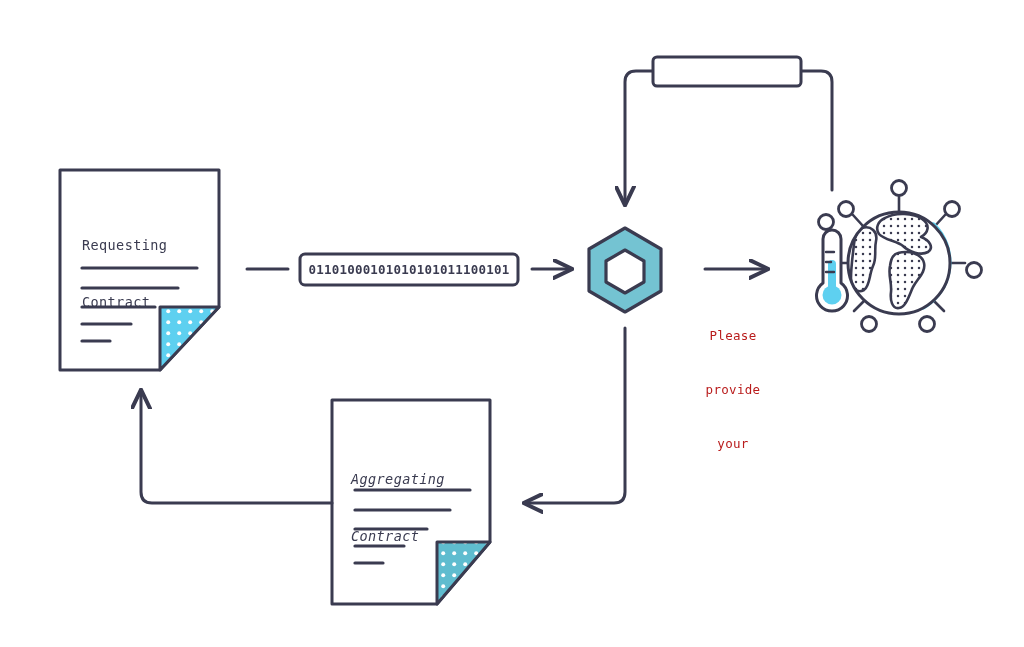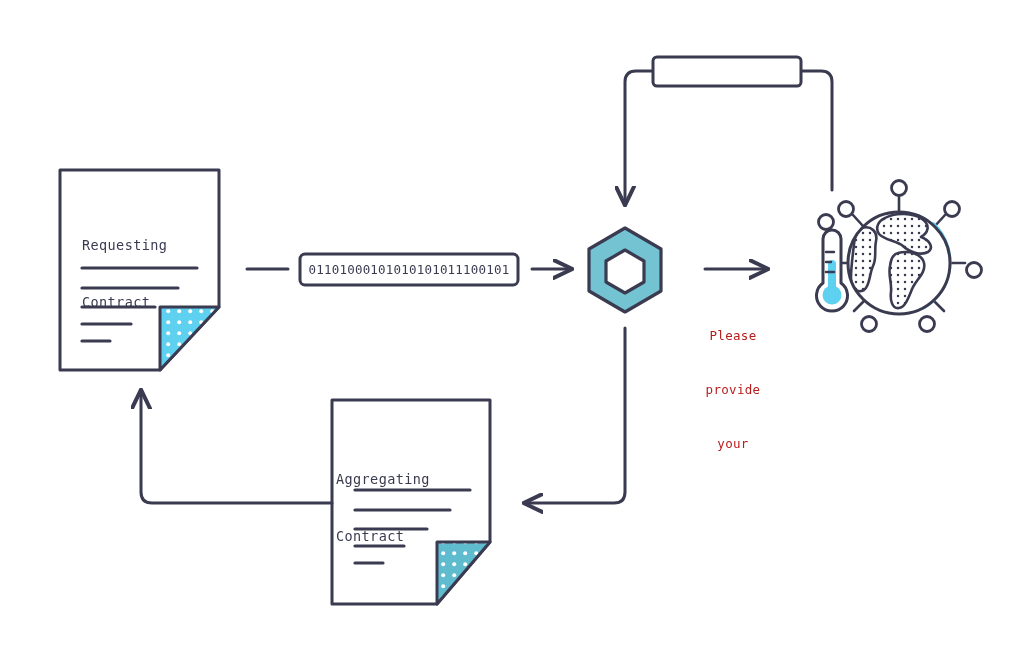--- a/index.html
+++ b/index.html
@@ -21,20 +21,21 @@
   .doc-title {
     font-size: 13.5px;
     line-height: 19px;
     letter-spacing: 0.4px;
     font-weight: 400;
   }
   .binary-text {
     font-size: 12.5px;
     letter-spacing: 0.2px;
     color: #3a3b50;
+    font-weight: bold;
   }
   .box-text {
     font-size: 13px;
     letter-spacing: 0.5px;
     color: #3a3b50;
   }
   .arrow-caption {
     font-size: 12.5px;
     line-height: 18px;
     letter-spacing: 0.3px;
@@ -165,21 +166,21 @@
     <path d="M 625 328 L 625 492 Q 625 503 614 503 L 524 503" fill="none" stroke="#3a3b50" stroke-width="3" stroke-linecap="round" marker-end="url(#arrowhead)"></path>
 
     <path d="M 332 503 L 152 503 Q 141 503 141 492 L 141 390" fill="none" stroke="#3a3b50" stroke-width="3" stroke-linecap="round" marker-end="url(#arrowhead)"></path>
   </svg>
 
   <div class="htm-label doc-title" style="left:82px; top:198px;">
     <div>Requesting</div>
     <div>Contract</div>
   </div>
 
-  <div class="htm-label doc-title" style="left:336px; top:432px;">
+  <div class="htm-label doc-title" style="left:351px; top:432px;font-style:italic;">
     <div>Aggregating</div>
     <div>Contract</div>
   </div>
 
   <div class="htm-label binary-text" style="left:300px; top:254px; width:218px; height:31px; display:flex; align-items:center; justify-content:center;">01101000101010101011100101</div>
 
 
   <div class="htm-label arrow-caption" style="left:688px; top:291px; width:90px;">
     <div>Please</div>
     <div>provide</div>

